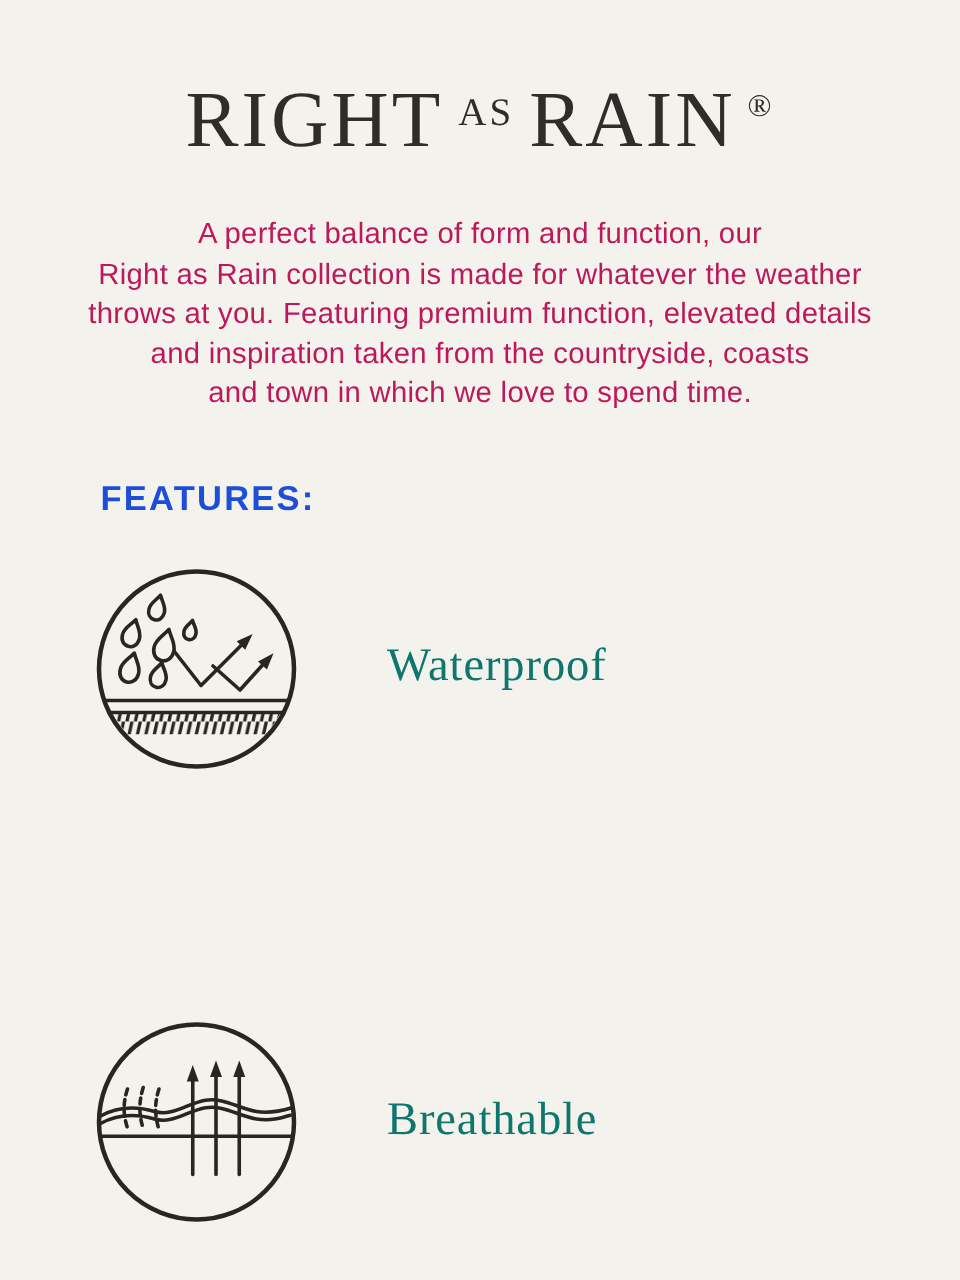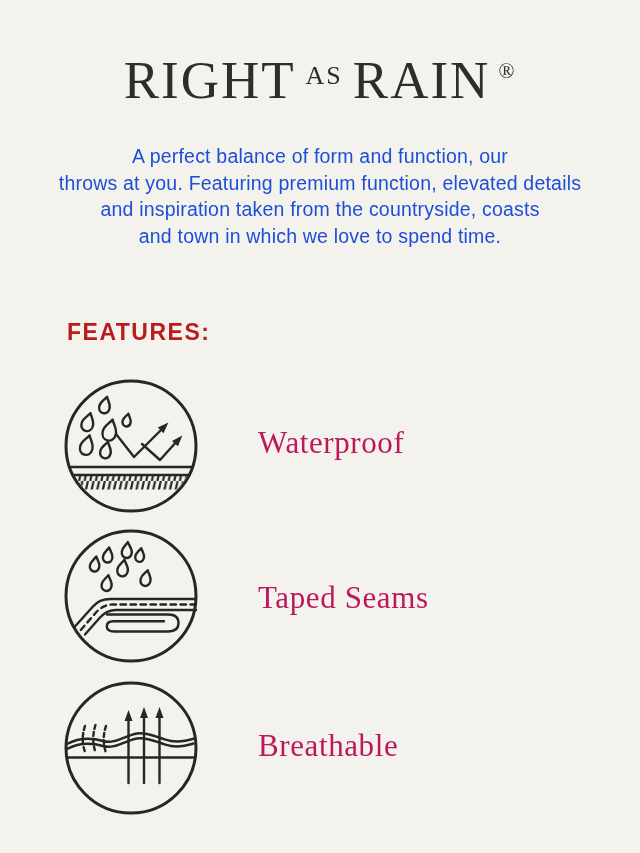--- a/index.html
+++ b/index.html
@@ -31,60 +31,61 @@
     font-size:21px;
     position:relative;top:-20px;
     margin-left:8px;
   }
   
   .intro{
     position:absolute;top:143px;left:0;width:640px;
     text-align:center;
     font-size:19.5px;line-height:26.5px;
     letter-spacing:0.2px;
-    color:#1d4ed8;
+    color:#be185d;
   }
   
   .features-heading{
     position:absolute;top:319px;left:67px;
     font-size:23px;font-weight:bold;
     letter-spacing:1.5px;
-    color:#b91c1c;
+    color:#1d4ed8;
   }
   
   .feature-row{position:absolute;left:0;width:640px;height:140px;}
   .row-1{top:376px;}
   .row-2{top:526px;}
   .row-3{top:678px;}
   .feature-icon{position:absolute;left:61px;top:0;width:140px;height:140px;}
   .feature-label{
     position:absolute;left:258px;
     font-family:"Liberation Serif", serif;
     font-size:31px;line-height:36px;
     letter-spacing:0.6px;
-    color:#be185d;
+    color:#0f766e;
     white-space:nowrap;
   }
   .row-1 .feature-label{top:49px;}
   .row-2 .feature-label{top:54px;}
   .row-3 .feature-label{top:50px;}
   
   .s{fill:none;stroke:#272621;stroke-width:2.4;stroke-linecap:round;stroke-linejoin:round;}
   .ring{fill:none;stroke:#272621;stroke-width:3;}
   .fillhead{fill:#272621;stroke:none;}
 </style>
 </head>
 <body>
 
 <div class="page">
 
   <h1 class="title"><span>RIGHT</span><span class="as">AS</span><span>RAIN</span><span class="reg">®</span></h1>
 
   <div class="intro">
     <div>A perfect balance of form and function, our</div>
+    <div>Right as Rain collection is made for whatever the weather</div>
     <div>throws at you. Featuring premium function, elevated details</div>
     <div>and inspiration taken from the countryside, coasts</div>
     <div>and town in which we love to spend time.</div>
   </div>
 
   <div class="features-heading">FEATURES:</div>
 
   <div class="feature-row row-1">
     <svg class="feature-icon" viewBox="0 0 140 140" aria-hidden="true">
       <defs>
@@ -117,44 +118,20 @@
           </g>
       </g>
 
       <line class="s" x1="8.5" y1="91" x2="131.5" y2="91"></line>
       <line class="s" x1="11.5" y1="99" x2="128.5" y2="99"></line>
       <rect x="8" y="100" width="124" height="13.5" fill="url(#wp-hatch)" clip-path="url(#wp-clip)"></rect>
     </svg>
     <div class="feature-label">Waterproof</div>
   </div>
 
-  <div class="feature-row row-2">
-    <svg class="feature-icon" viewBox="0 0 140 140" aria-hidden="true">
-      <circle class="ring" cx="70" cy="70" r="65"></circle>
-
-      <g class="s">
-        <path transform="translate(34 38) rotate(10) scale(0.72)" vector-effect="non-scaling-stroke" d="M0,-10.5 C2.4,-5.8 6.6,-2.6 6.6,2.8 C6.6,7.6 3.7,10.5 0,10.5 C-3.7,10.5 -6.6,7.6 -6.6,2.8 C-6.6,-2.6 -2.4,-5.8 0,-10.5 Z"></path>
-        <path transform="translate(47 29) rotate(8)  scale(0.72)" vector-effect="non-scaling-stroke" d="M0,-10.5 C2.4,-5.8 6.6,-2.6 6.6,2.8 C6.6,7.6 3.7,10.5 0,10.5 C-3.7,10.5 -6.6,7.6 -6.6,2.8 C-6.6,-2.6 -2.4,-5.8 0,-10.5 Z"></path>
-        <path transform="translate(66 24) rotate(6)  scale(0.76)" vector-effect="non-scaling-stroke" d="M0,-10.5 C2.4,-5.8 6.6,-2.6 6.6,2.8 C6.6,7.6 3.7,10.5 0,10.5 C-3.7,10.5 -6.6,7.6 -6.6,2.8 C-6.6,-2.6 -2.4,-5.8 0,-10.5 Z"></path>
-        <path transform="translate(79 29) rotate(10) scale(0.66)" vector-effect="non-scaling-stroke" d="M0,-10.5 C2.4,-5.8 6.6,-2.6 6.6,2.8 C6.6,7.6 3.7,10.5 0,10.5 C-3.7,10.5 -6.6,7.6 -6.6,2.8 C-6.6,-2.6 -2.4,-5.8 0,-10.5 Z"></path>
-        <path transform="translate(62 42) rotate(10) scale(0.80)" vector-effect="non-scaling-stroke" d="M0,-10.5 C2.4,-5.8 6.6,-2.6 6.6,2.8 C6.6,7.6 3.7,10.5 0,10.5 C-3.7,10.5 -6.6,7.6 -6.6,2.8 C-6.6,-2.6 -2.4,-5.8 0,-10.5 Z"></path>
-        <path transform="translate(85 52) rotate(12) scale(0.76)" vector-effect="non-scaling-stroke" d="M0,-10.5 C2.4,-5.8 6.6,-2.6 6.6,2.8 C6.6,7.6 3.7,10.5 0,10.5 C-3.7,10.5 -6.6,7.6 -6.6,2.8 C-6.6,-2.6 -2.4,-5.8 0,-10.5 Z"></path>
-        <path transform="translate(46 57) rotate(10) scale(0.76)" vector-effect="non-scaling-stroke" d="M0,-10.5 C2.4,-5.8 6.6,-2.6 6.6,2.8 C6.6,7.6 3.7,10.5 0,10.5 C-3.7,10.5 -6.6,7.6 -6.6,2.8 C-6.6,-2.6 -2.4,-5.8 0,-10.5 Z"></path>
-      </g>
-
-      <g>
-        <path class="s" d="M135,73 L50,73 C41,73 36.5,75.5 31.5,81 L13.5,101"></path>
-        <path class="s" stroke-dasharray="5.5 4.5" d="M135,78.5 L52,78.5 C44.5,78.5 39.5,81.5 35,86.5 L18,106"></path>
-        <path class="s" d="M135,84 L55,84 C47.5,84 43.5,86.5 39,91.5 L24,108.5"></path>
-      </g>
-
-      <path class="s" d="M46,88.5 L107,88.5 C114,88.5 117.5,91.5 117.5,97 C117.5,102.5 114,105.5 107,105.5 L53,105.5 C48.2,105.5 45.8,103.6 45.8,100.2 C45.8,96.8 48.2,95.2 52.5,95.2 L103,95.2"></path>
-    </svg>
-    <div class="feature-label">Taped Seams</div>
-  </div>
 
   <div class="feature-row row-3">
     <svg class="feature-icon" viewBox="0 0 140 140" aria-hidden="true">
       <circle class="ring" cx="70" cy="70" r="65"></circle>
 
       <g class="s" stroke-dasharray="4 3.2">
         <path d="M24,48 C21,57 21,65 24,74"></path>
         <path d="M34.5,47 C31.5,56.5 31.5,65 34.5,74.5"></path>
         <path d="M45,48 C42,57 42,65.5 45,75"></path>
       </g>

